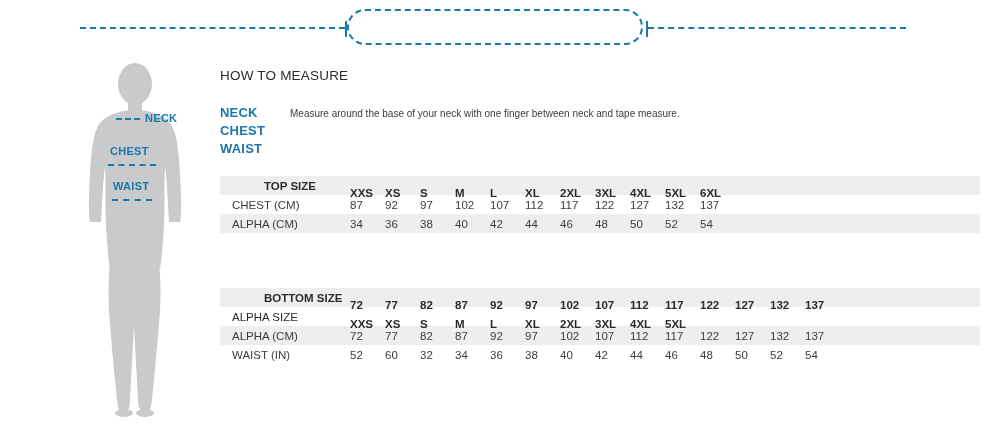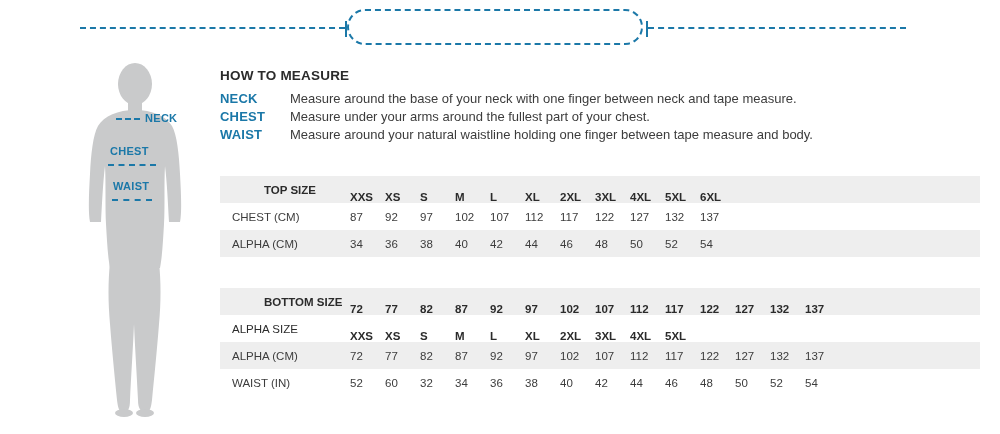--- a/index.html
+++ b/index.html
@@ -84,57 +84,57 @@
 
   
   .howto {
     position: absolute;
     left: 220px;
     top: 68px;
     width: 760px;
   }
   .howto-title {
     font-size: 13.5px;
-    font-weight: bold;
+    font-weight: normal;
     color: #2b2b2b;
     letter-spacing: 0.2px;
-    margin-bottom: 8px;
+    margin-bottom: 22px;
   }
   .howto-row {
     display: flex;
     align-items: baseline;
     margin-bottom: 3px;
   }
   .howto-term {
     width: 70px;
     flex: 0 0 70px;
     font-size: 13px;
     font-weight: bold;
     color: #1b78a8;
     letter-spacing: 0.2px;
   }
   .howto-desc {
-    font-size: 13px;
+    font-size: 10px;
     color: #3c3c3c;
   }
 
   
   .table {
     position: absolute;
     left: 220px;
     width: 760px;
     border-collapse: collapse;
     font-size: 11.5px;
   }
   .table.top    { top: 176px; }
   .table.bottom { top: 288px; }
   .trow {
     display: flex;
     align-items: center;
-    height: 27px;
+    height: 19px;
   }
   .trow.shade { background: #eeeeee; }
   .trow.head  { font-weight: bold; color: #2b2b2b; }
 
   .c-label {
     flex: 0 0 130px;
     padding-left: 12px;
     box-sizing: border-box;
     font-size: 11.5px;
     color: #3c3c3c;
@@ -223,25 +223,23 @@
 
 <div class="howto">
   <div class="howto-title">HOW TO MEASURE</div>
 
   <div class="howto-row">
     <div class="howto-term">NECK</div>
     <div class="howto-desc">Measure around the base of your neck with one finger between neck and tape measure.</div>
   </div>
   <div class="howto-row">
     <div class="howto-term">CHEST</div>
-    <div class="howto-desc">Measure under your arms around the fullest part of your chest.</div>
   </div>
   <div class="howto-row">
     <div class="howto-term">WAIST</div>
-    <div class="howto-desc">Measure around your natural waistline holding one finger between tape measure and body.</div>
   </div>
 </div>
 
 <div class="table top">
 
   <div class="trow head shade">
     <div class="c-label head">TOP SIZE</div>
     <div class="cell head">XXS</div>
     <div class="cell head">XS</div>
     <div class="cell head">S</div>

